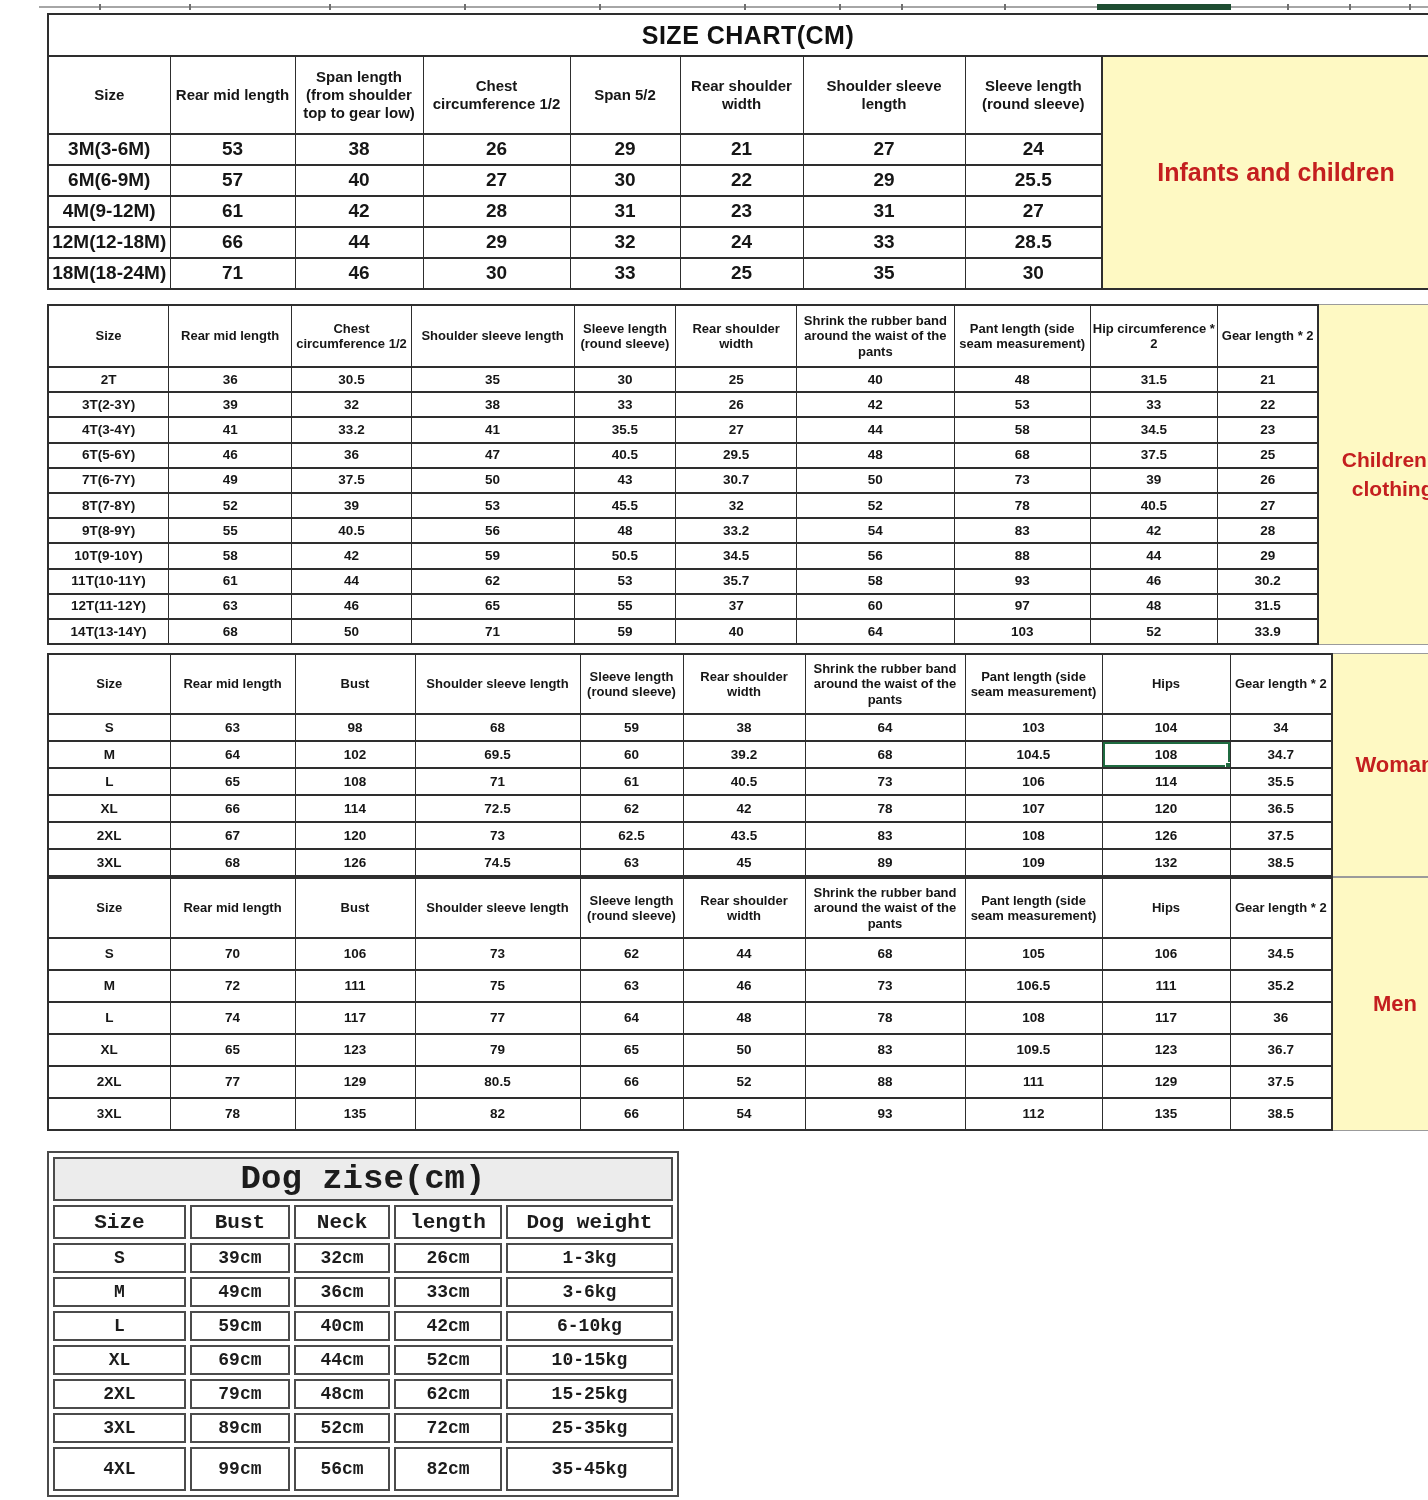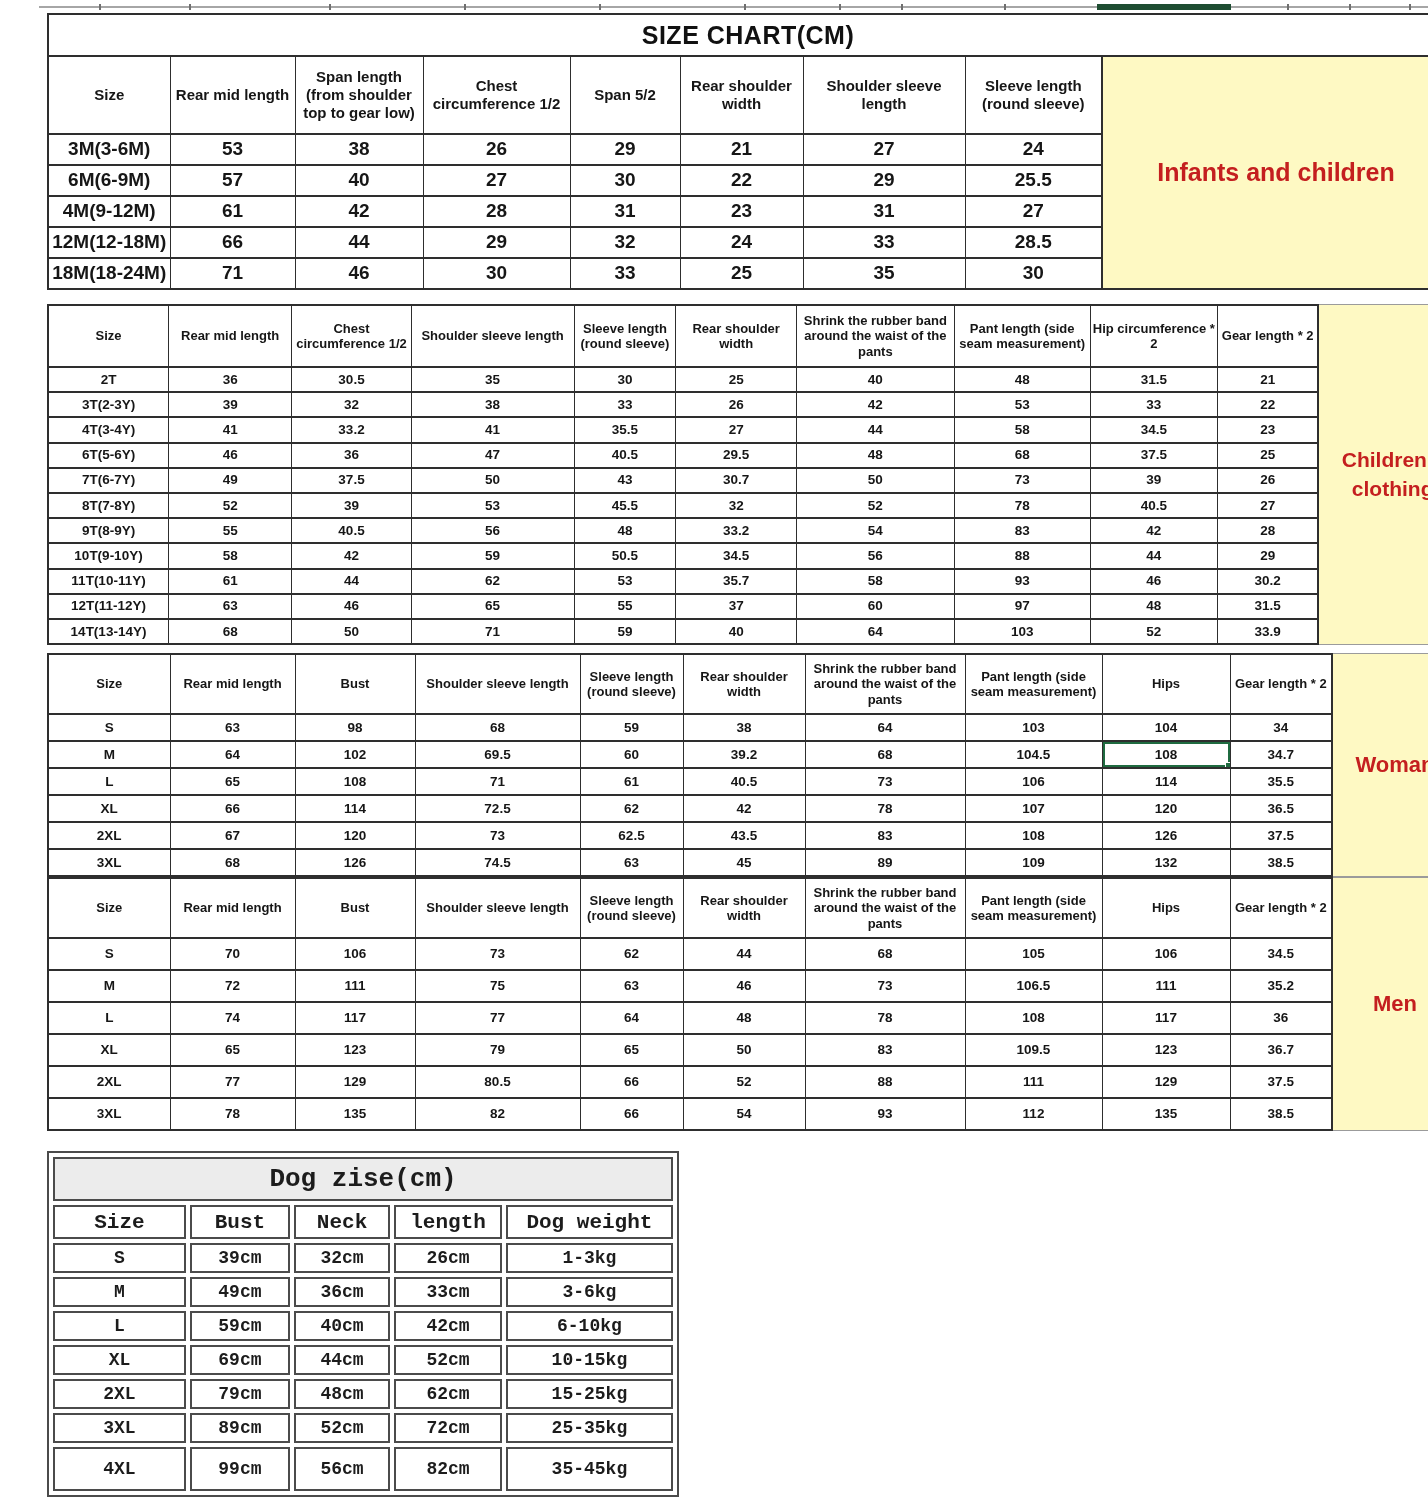--- a/index.html
+++ b/index.html
@@ -55,21 +55,21 @@
   .sl-children{width:124px;font-size:21px;line-height:1.35;border:1px solid #9b9b9b;border-left:none;padding:0 12px;}
   .sl-woman,.sl-men{width:124px;font-size:22px;border:1px solid #9b9b9b;border-left:none;}
 
   .gap14{margin-bottom:14px;} .gap8{margin-bottom:8px;}
 
   .dog-wrap{margin-top:20px;width:632px;}
   .dog{border-collapse:separate;border-spacing:4px;border:2px solid #4b4b4b;background:#fff;
        font-family:"Liberation Mono",monospace;table-layout:fixed;}
   .dog th,.dog td{border:2px solid #4b4b4b;font-weight:bold;text-align:center;color:#1c1c1c;
        vertical-align:middle;overflow:hidden;}
-  .dog .title-row td{font-size:26px;background:#ececec;height:38px;}
+  .dog .title-row td{font-size:34px;background:#ececec;height:38px;}
   .dog .hrow th{font-size:21px;height:28px;}
   .dog td{font-size:18px;height:24px;}
   .dog tr:last-child td{height:38px;}
 </style>
 </head>
 <body>
 
 <div class="sheet">
 
   <div class="top-strip">

